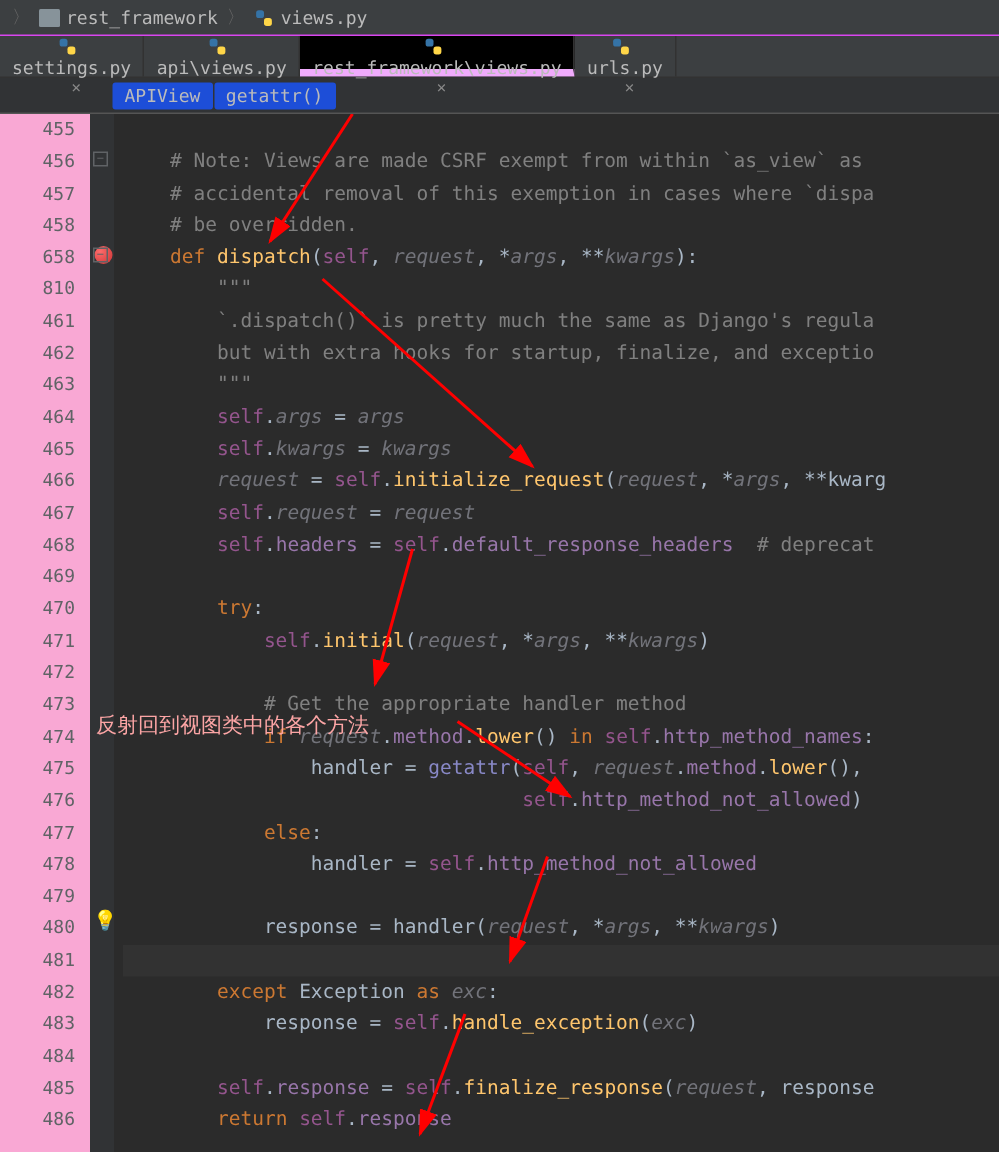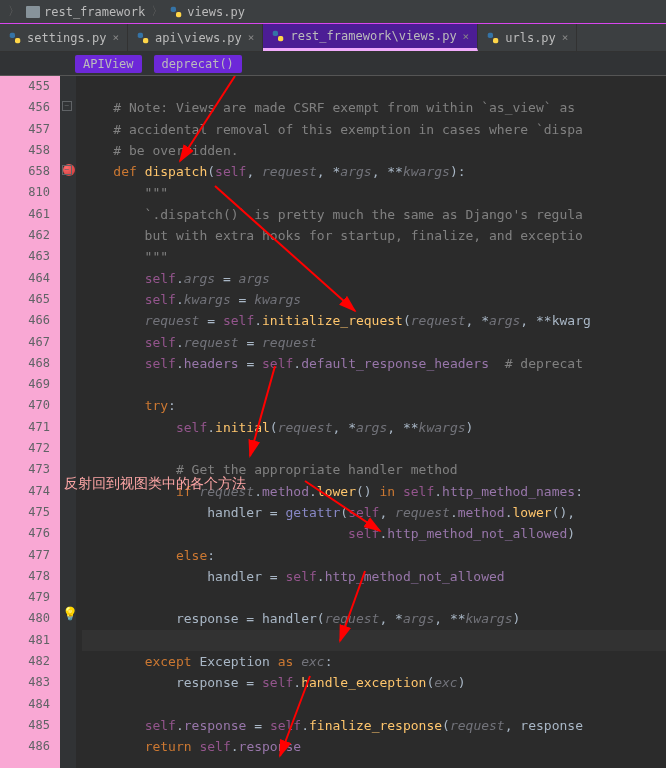--- a/index.html
+++ b/index.html
@@ -51,45 +51,46 @@
   border-bottom: 1px solid #323232;
 }
 .tab {
   display: flex;
   align-items: center;
   padding: 0 8px;
   border-right: 1px solid #323232;
   color: #bbbbbb;
   font-size: 12px;
   cursor: pointer;
+  flex-direction: column;
 }
 .tab.active {
-  background: #4c1d95;
-  border-bottom: 3px solid #f0abfc;
+  background: #000000;
+  border-bottom: 5px solid #f0abfc;
 }
 .tab .py-icon { margin-right: 5px; }
 .tab-close {
   margin-left: 6px;
   color: #888;
   font-size: 11px;
 }
 .context-bar {
   background: #313335;
   height: 24px;
   display: flex;
   align-items: center;
   padding-left: 75px;
   font-size: 12px;
   border-bottom: 1px solid #555;
 }
 .ctx-tag {
-  background: #6d28d9;
+  background: #1d4ed8;
   color: #bbbbbb;
   padding: 2px 8px;
-  margin-right: 12px;
+  margin-right: 1px;
   border-radius: 2px;
 }
 .editor {
   display: flex;
   height: calc(100% - 76px);
   position: relative;
 }
 .gutter {
   width: 60px;
   background: #f9a8d4;
@@ -226,21 +227,21 @@
           <rect x="8" y="8" width="6" height="6" rx="2" fill="#ffd648"></rect>
         </svg>
       </span>
     <span>urls.py</span>
     <span class="tab-close">×</span>
   </div>
 </div>
 
 <div class="context-bar">
   <span class="ctx-tag">APIView</span>
-  <span class="ctx-tag">deprecat()</span>
+  <span class="ctx-tag">getattr()</span>
 </div>
 
 <div class="editor">
   <div class="gutter" id="gutter">
       <div class="gutter-line">455</div>
       <div class="gutter-line">456</div>
       <div class="gutter-line">457</div>
       <div class="gutter-line">458</div>
       <div class="gutter-line">658</div>
       <div class="gutter-line">810</div>

